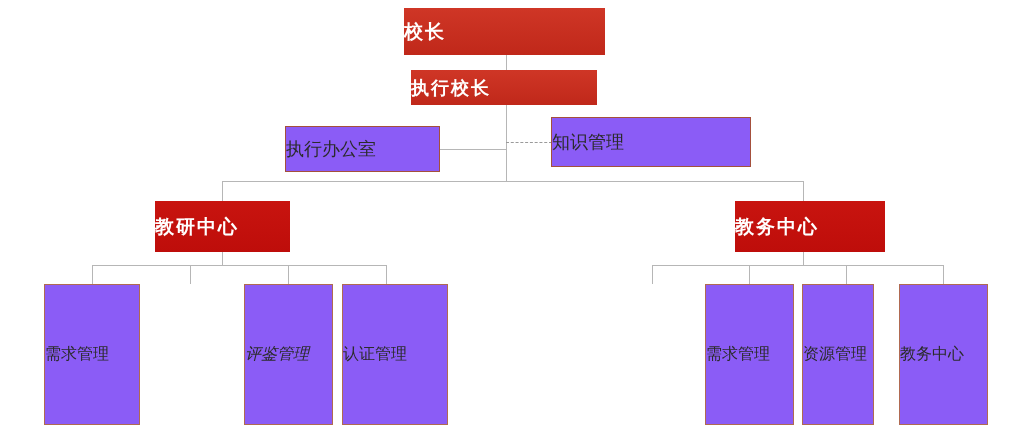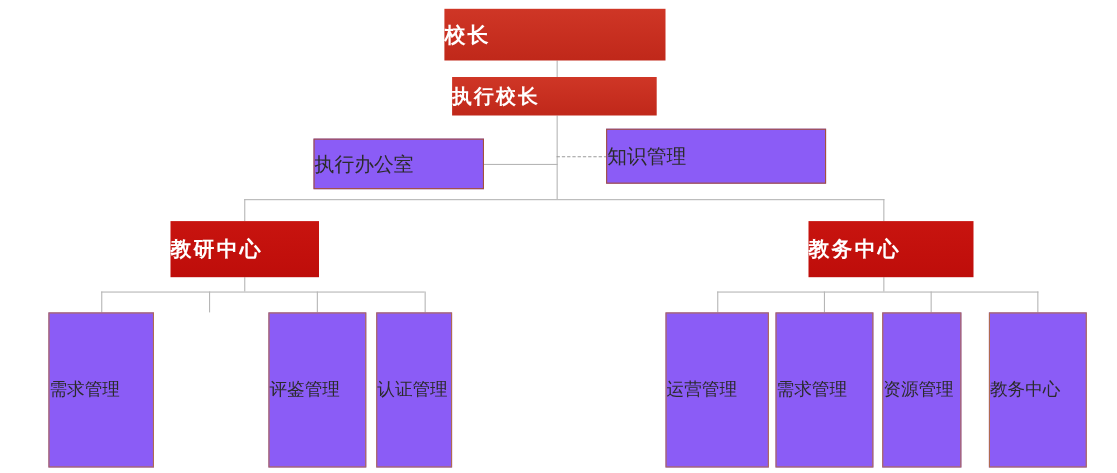--- a/index.html
+++ b/index.html
@@ -78,30 +78,27 @@
     <span>教研中心</span>
   </div>
 
   <div class="node red ctr lbl-lg" style="left:735px;top:201px;width:150px;height:51px;">
     <span>教务中心</span>
   </div>
 
   <div class="node outline thin lbl-sm" style="left:44px;top:284px;width:96px;height:141px;">
     <span>需求管理</span>
   </div>
-  <div class="node outline thin lbl-sm" style="left:244px;top:284px;width:89px;height:141px;">
+  <div class="node outline thin lbl-sm" style="left:244px;top:284px;width:89px;height:141px;font-style:italic;">
     <span>评鉴管理</span>
   </div>
-  <div class="node outline thin lbl-sm" style="left:342px;top:284px;width:69px;height:141px;">
+  <div class="node outline thin lbl-sm" style="left:342px;top:284px;width:106px;height:141px;">
     <span>认证管理</span>
   </div>
 
-  <div class="node outline thin lbl-sm" style="left:605px;top:284px;width:94px;height:141px;">
-    <span>运营管理</span>
-  </div>
   <div class="node outline thin lbl-sm" style="left:705px;top:284px;width:89px;height:141px;">
     <span>需求管理</span>
   </div>
   <div class="node outline thin lbl-sm" style="left:802px;top:284px;width:72px;height:141px;">
     <span>资源管理</span>
   </div>
   <div class="node outline thin lbl-sm" style="left:899px;top:284px;width:89px;height:141px;">
     <span>教务中心</span>
   </div>
 

